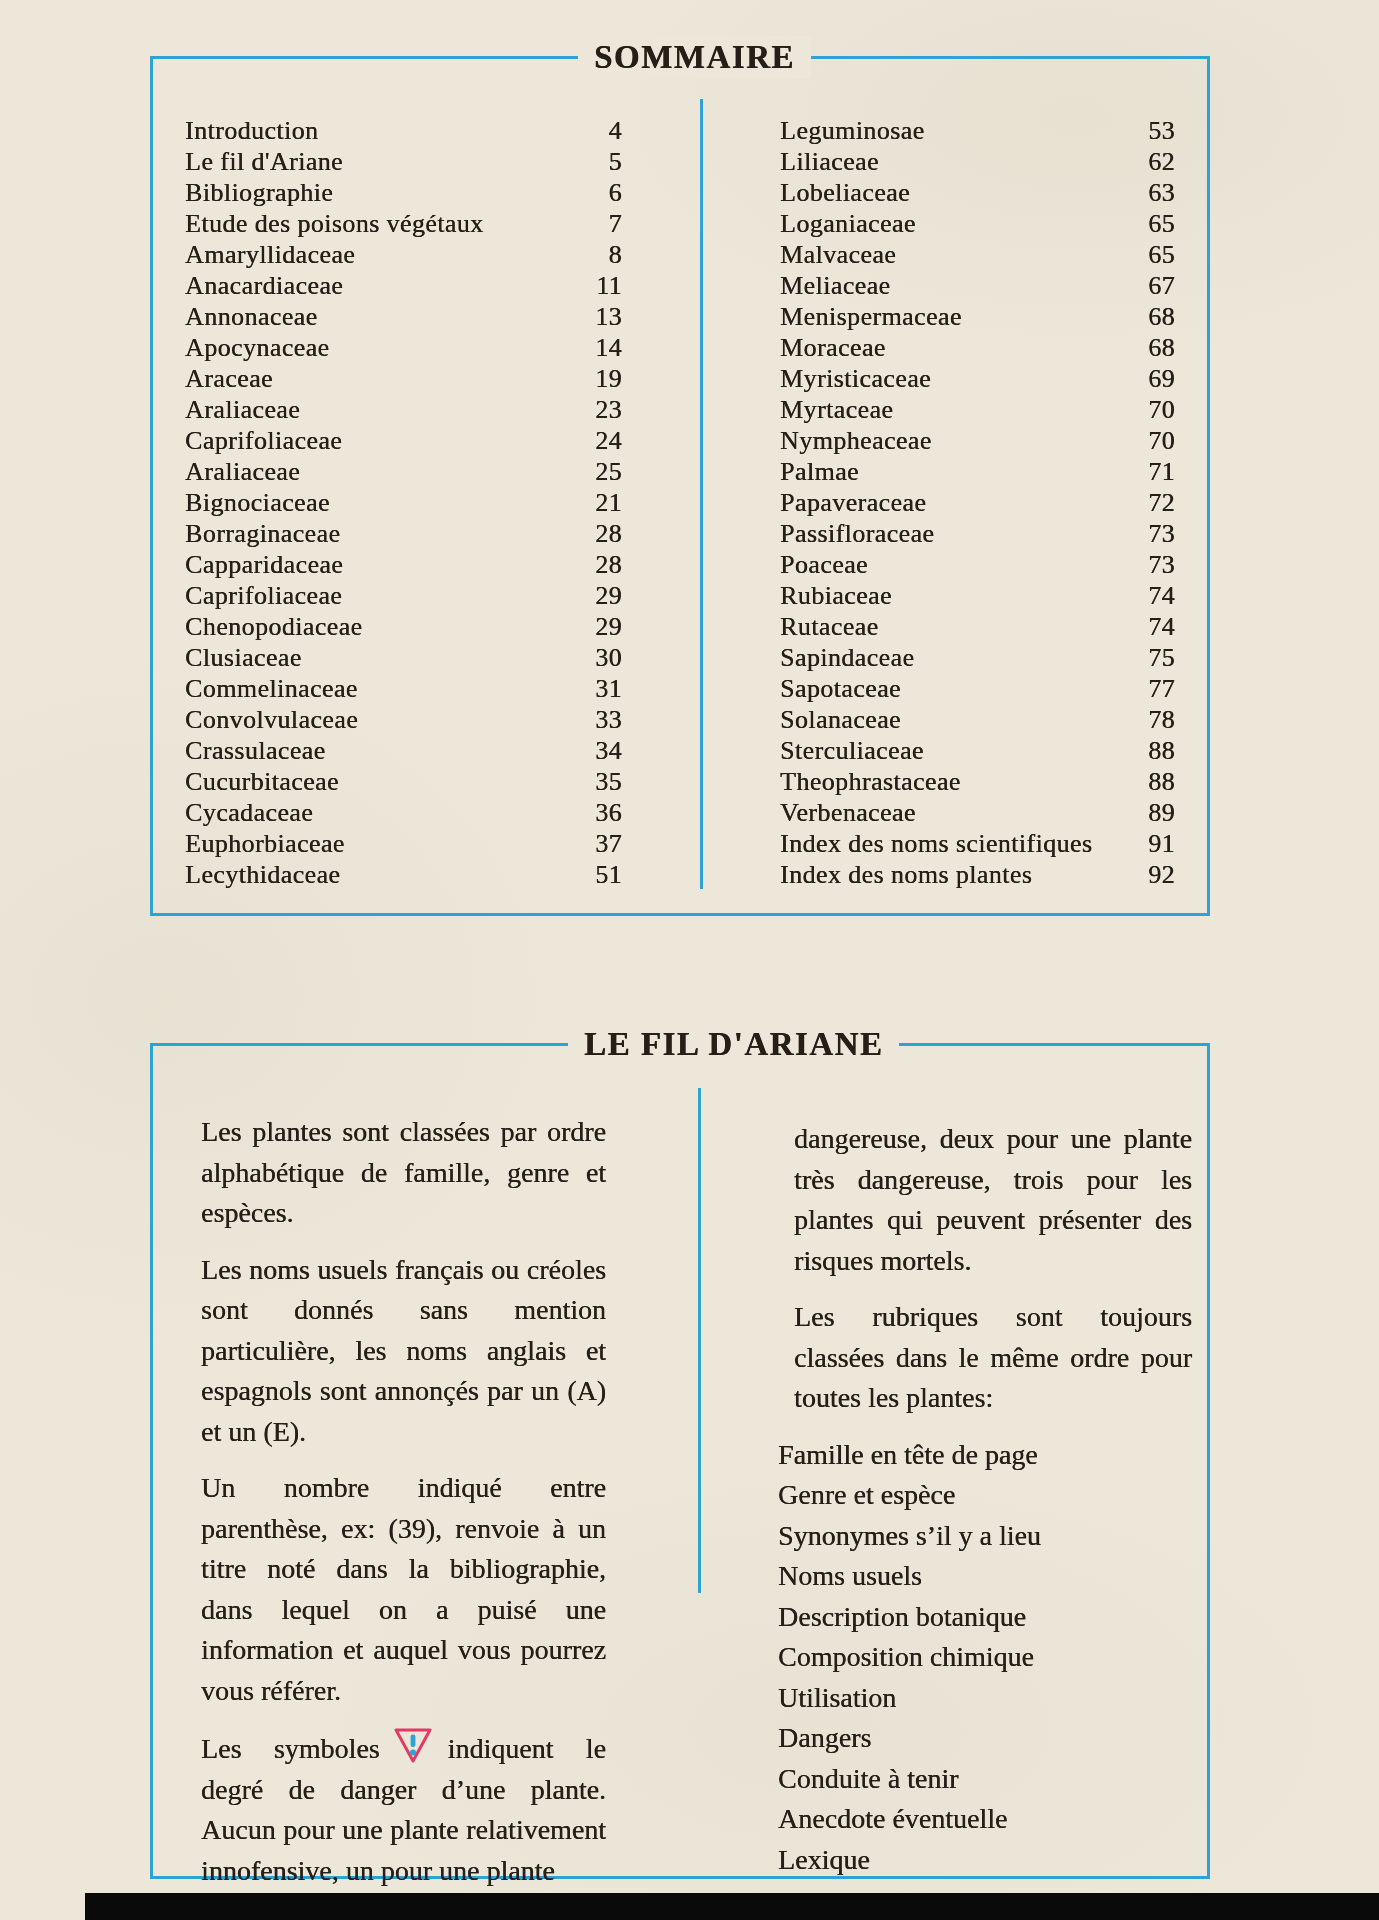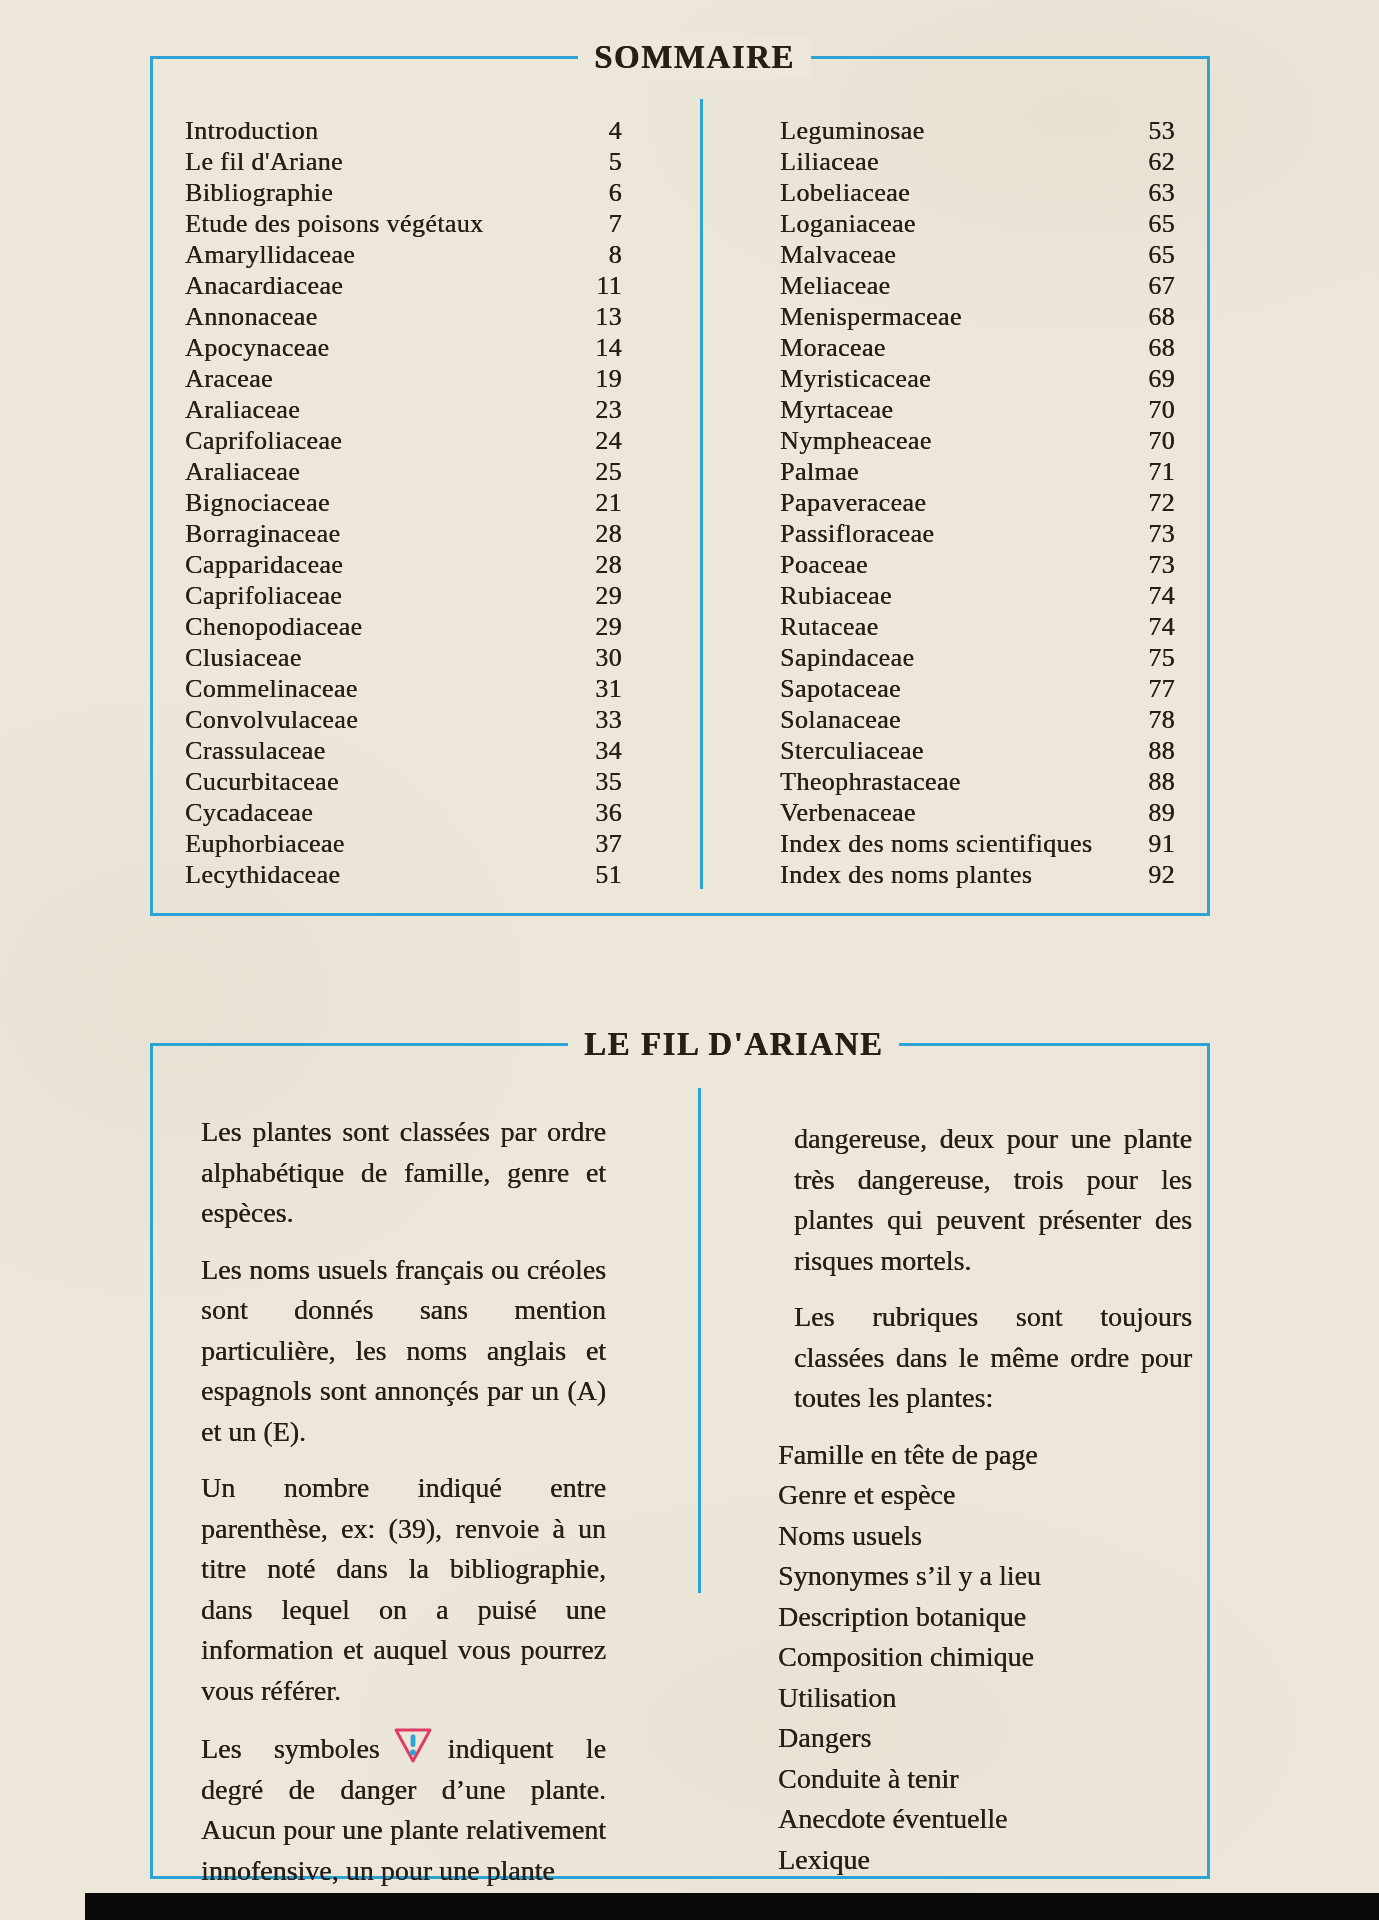--- a/index.html
+++ b/index.html
@@ -372,25 +372,25 @@
 
         <div class="item-line">
           <span>Famille en tête de page</span>
         </div>
 
         <div class="item-line">
           <span>Genre et espèce</span>
         </div>
 
         <div class="item-line">
+          <span>Synonymes s’il y a lieu</span>
+        </div>
+
+        <div class="item-line">
           <span>Noms usuels</span>
-        </div>
-
-        <div class="item-line">
-          <span>Synonymes s’il y a lieu</span>
         </div>
 
         <div class="item-line">
           <span>Description botanique</span>
         </div>
 
         <div class="item-line">
           <span>Composition chimique</span>
         </div>
 

